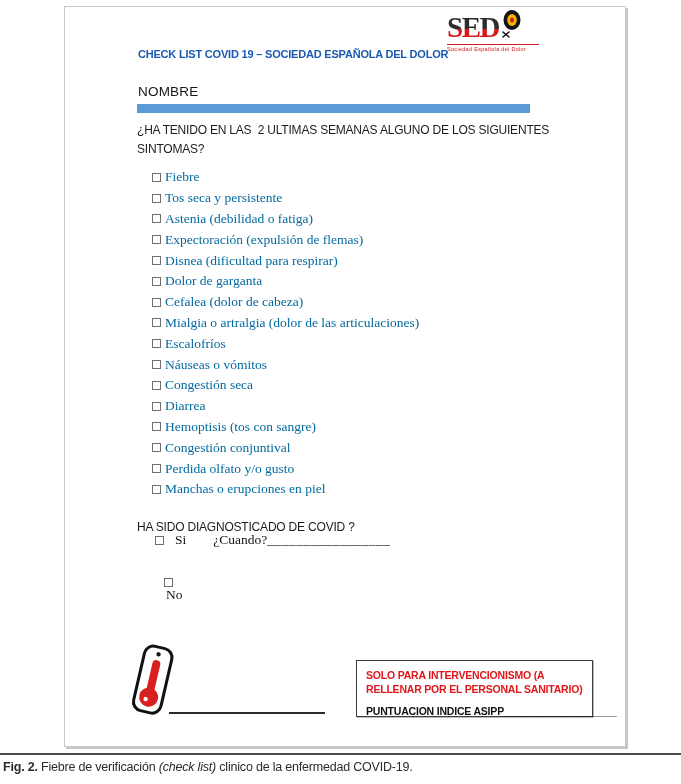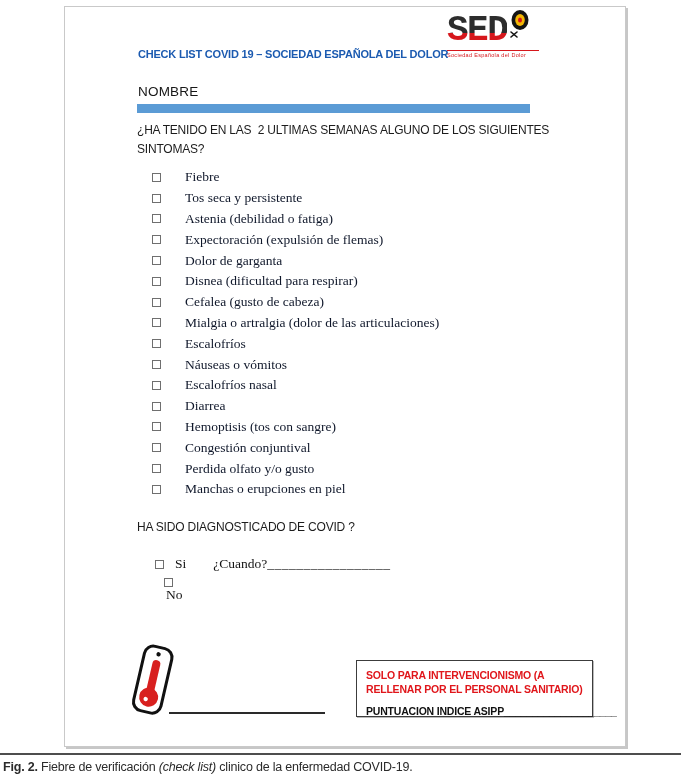--- a/index.html
+++ b/index.html
@@ -17,22 +17,22 @@
     width: 562px; height: 741px;
     background: #ffffff;
     border: 1px solid #c9c9c9;
     box-shadow: 2px 2px 0 rgba(130,130,130,0.45);
   }
 
   
   .logo { position: absolute; left: 382px; top: 6px; width: 120px; }
   .logo-row { display: flex; align-items: flex-start; }
   .logo-acronym {
-    font-size: 36px; font-weight: 800; letter-spacing: -1.5px; line-height: 1;
-    font-family: Liberation Mono, monospace;
+    font-size: 29px; font-weight: 800; letter-spacing: -1.5px; line-height: 1;
+    font-family: Liberation Serif, serif;
     background: linear-gradient(180deg, #2d2d2d 0 55%, #d6171c 55% 100%);
     -webkit-background-clip: text; background-clip: text; color: transparent;
   }
   .logo-target { margin-left: 1px; margin-top: -4px; }
   .logo-sub {
     color: #d6171c; font-size: 5.5px; letter-spacing: 0.3px;
     border-top: 1px solid #d6171c; padding-top: 1px; margin-top: 1px;
     width: 92px; white-space: nowrap; overflow: hidden;
   }
 
@@ -57,32 +57,32 @@
   }
 
   
   .symptom-list { position: absolute; left: 87px; top: 160px; }
   .symptom-row { display: flex; align-items: center; height: 20.8px; }
   .checkbox {
     width: 9px; height: 9px; flex: 0 0 9px;
     border: 1px solid #6f6f6f; background: #fff; display: inline-block;
   }
   .symptom-label {
-    margin-left: 24px;
+    margin-left: 4px;
     font-family: "Liberation Serif", serif;
-    font-size: 13.5px; color: #0f172a; white-space: nowrap;
+    font-size: 13.5px; color: #0369a1; white-space: nowrap;
   }
 
   
   .diag-heading {
     position: absolute; left: 72px; top: 513px;
     color: #1c1c1c; font-size: 12px; letter-spacing: -0.2px; white-space: nowrap;
   }
   .diag-row { position: absolute; left: 90px; display: flex; align-items: center; height: 18px; }
-  .diag-row.yes { top: 548px; text-align: right; }
+  .diag-row.yes { top: 524px; text-align: right; }
   .diag-row.no  { top: 571px; flex-direction: column; }
   .diag-option-label {
     margin-left: 11px; font-family: "Liberation Serif", serif;
     font-size: 13.5px; color: #121212;
   }
   .cuando-label {
     margin-left: 27px; font-family: "Liberation Serif", serif;
     font-size: 13.5px; color: #121212; white-space: pre;
   }
   .cuando-blank {
@@ -174,51 +174,51 @@
       <span class="symptom-label">Astenia (debilidad o fatiga)</span>
     </div>
 
     <div class="symptom-row">
       <span class="checkbox"></span>
       <span class="symptom-label">Expectoración (expulsión de flemas)</span>
     </div>
 
     <div class="symptom-row">
       <span class="checkbox"></span>
+      <span class="symptom-label">Disnea (dificultad para respirar)</span>
+    </div>
+
+    <div class="symptom-row">
+      <span class="checkbox"></span>
       <span class="symptom-label">Dolor de garganta</span>
     </div>
 
     <div class="symptom-row">
       <span class="checkbox"></span>
-      <span class="symptom-label">Disnea (dificultad para respirar)</span>
-    </div>
-
-    <div class="symptom-row">
-      <span class="checkbox"></span>
-      <span class="symptom-label">Cefalea (gusto de cabeza)</span>
+      <span class="symptom-label">Cefalea (dolor de cabeza)</span>
     </div>
 
     <div class="symptom-row">
       <span class="checkbox"></span>
       <span class="symptom-label">Mialgia o artralgia (dolor de las articulaciones)</span>
     </div>
 
     <div class="symptom-row">
       <span class="checkbox"></span>
       <span class="symptom-label">Escalofríos</span>
     </div>
 
     <div class="symptom-row">
       <span class="checkbox"></span>
       <span class="symptom-label">Náuseas o vómitos</span>
     </div>
 
     <div class="symptom-row">
       <span class="checkbox"></span>
-      <span class="symptom-label">Escalofríos nasal</span>
+      <span class="symptom-label">Congestión seca</span>
     </div>
 
     <div class="symptom-row">
       <span class="checkbox"></span>
       <span class="symptom-label">Diarrea</span>
     </div>
 
     <div class="symptom-row">
       <span class="checkbox"></span>
       <span class="symptom-label">Hemoptisis (tos con sangre)</span>

